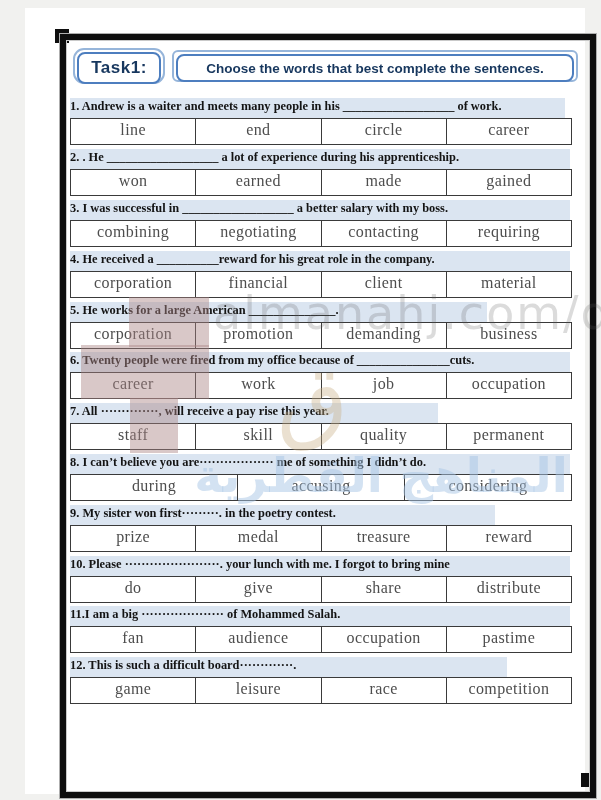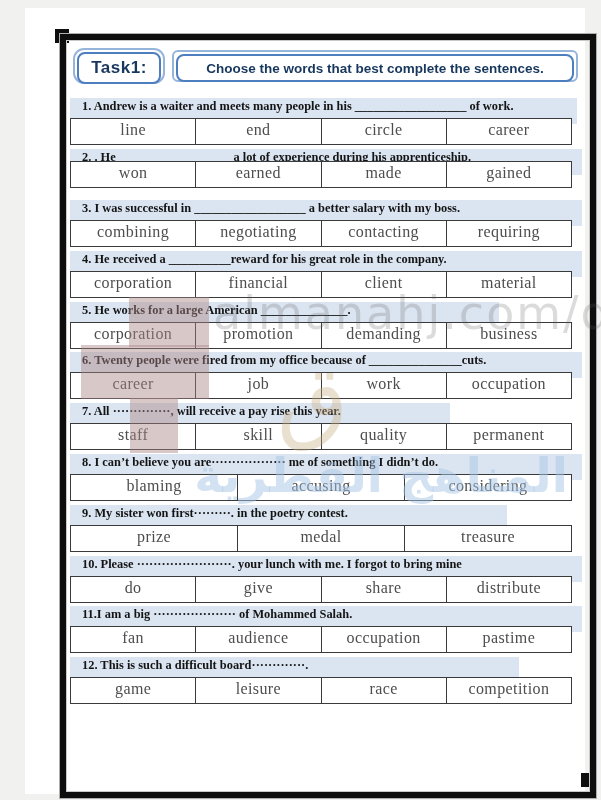--- a/index.html
+++ b/index.html
@@ -17,21 +17,21 @@
   .hbox{position:absolute;border:2px solid #96b5da;border-radius:11px;padding:2px;background:#fff;z-index:3;}
   .hbox-inner{height:100%;border:2px solid #4d7ebf;border-radius:8px;background:#fff;
               display:flex;align-items:center;justify-content:center;
               font-family:"Liberation Sans","DejaVu Sans",sans-serif;font-weight:bold;color:#17375e;}
   .task-box{left:48px;top:40px;width:84px;height:28px;}
   .task-box .hbox-inner{font-size:17px;letter-spacing:.5px;}
   .instr-box{left:147px;top:42px;width:398px;height:24px;border-radius:6px;}
   .instr-box .hbox-inner{font-size:13.5px;}
   
   .qbar{position:absolute;left:45px;height:26px;background:#dbe5f1;color:#141414;
-        font-size:12.4px;font-weight:bold;line-height:17px;padding-left:12px;
+        font-size:12.4px;font-weight:bold;line-height:17px;padding-left:0;
         white-space:nowrap;overflow:hidden;z-index:3;}
   .opt-table{position:absolute;left:45px;width:502px;height:27px;display:flex;
              border:1px solid #3a3a3a;background:#fff;box-sizing:border-box;z-index:3;}
   .opt-cell{flex:1 1 0;border-right:1px solid #3a3a3a;display:flex;justify-content:center;
             align-items:flex-start;padding-top:2px;font-size:16px;color:#4d4d4d;
             letter-spacing:.4px;box-sizing:border-box;}
   .opt-cell:last-child{border-right:none;}
   
   .wm{position:absolute;pointer-events:none;white-space:nowrap;}
   .wm-url{left:188px;top:278px;font-family:"DejaVu Sans",sans-serif;font-size:46px;
@@ -64,21 +64,21 @@
 
     <div id="questions">
         <div class="qbar" style="top: 90px; width: 495px;">1. Andrew is a waiter and meets many people in his __________________ of work.</div>
         <div class="opt-table" style="top: 110px;">
           <div class="opt-cell">line</div>
           <div class="opt-cell">end</div>
           <div class="opt-cell">circle</div>
           <div class="opt-cell">career</div>
         </div>
         <div class="qbar" style="top: 141px; width: 500px;">2. . He __________________ a lot of experience during his apprenticeship.</div>
-        <div class="opt-table" style="top: 153px;">
+        <div class="opt-table" style="top: 161px;">
           <div class="opt-cell">won</div>
           <div class="opt-cell">earned</div>
           <div class="opt-cell">made</div>
           <div class="opt-cell">gained</div>
         </div>
         <div class="qbar" style="top: 192px; width: 500px;">3. I was successful in __________________ a better salary with my boss.</div>
         <div class="opt-table" style="top: 212px;">
           <div class="opt-cell">combining</div>
           <div class="opt-cell">negotiating</div>
           <div class="opt-cell">contacting</div>
@@ -94,42 +94,43 @@
         <div class="qbar" style="top: 294px; width: 417px;">5. He works for a large American ______________.</div>
         <div class="opt-table" style="top: 314px;">
           <div class="opt-cell">corporation</div>
           <div class="opt-cell">promotion</div>
           <div class="opt-cell">demanding</div>
           <div class="opt-cell">business</div>
         </div>
         <div class="qbar" style="top: 344px; width: 500px;">6. Twenty people were fired from my office because of _______________cuts.</div>
         <div class="opt-table" style="top: 364px;">
           <div class="opt-cell">career</div>
+          <div class="opt-cell">work</div>
           <div class="opt-cell">job</div>
-          <div class="opt-cell">work</div>
           <div class="opt-cell">occupation</div>
         </div>
         <div class="qbar" style="top: 395px; width: 368px;">7. All ··············, will receive a pay rise this year.</div>
         <div class="opt-table" style="top: 415px;">
           <div class="opt-cell">staff</div>
           <div class="opt-cell">skill</div>
           <div class="opt-cell">quality</div>
           <div class="opt-cell">permanent</div>
         </div>
         <div class="qbar" style="top: 446px; width: 500px;">8. I can’t believe you are·················· me of something I didn’t do.</div>
         <div class="opt-table" style="top: 466px;">
-          <div class="opt-cell">blaming</div>
+          <div class="opt-cell">during</div>
           <div class="opt-cell">accusing</div>
           <div class="opt-cell">considering</div>
         </div>
         <div class="qbar" style="top: 497px; width: 425px;">9. My sister won first·········. in the poetry contest.</div>
         <div class="opt-table" style="top: 517px;">
           <div class="opt-cell">prize</div>
           <div class="opt-cell">medal</div>
           <div class="opt-cell">treasure</div>
+          <div class="opt-cell">reward</div>
         </div>
         <div class="qbar" style="top: 548px; width: 500px;">10. Please ·······················. your lunch with me. I forgot to bring mine</div>
         <div class="opt-table" style="top: 568px;">
           <div class="opt-cell">do</div>
           <div class="opt-cell">give</div>
           <div class="opt-cell">share</div>
           <div class="opt-cell">distribute</div>
         </div>
         <div class="qbar" style="top: 598px; width: 500px;">11.I am a big ···················· of Mohammed Salah.</div>
         <div class="opt-table" style="top: 618px;">

